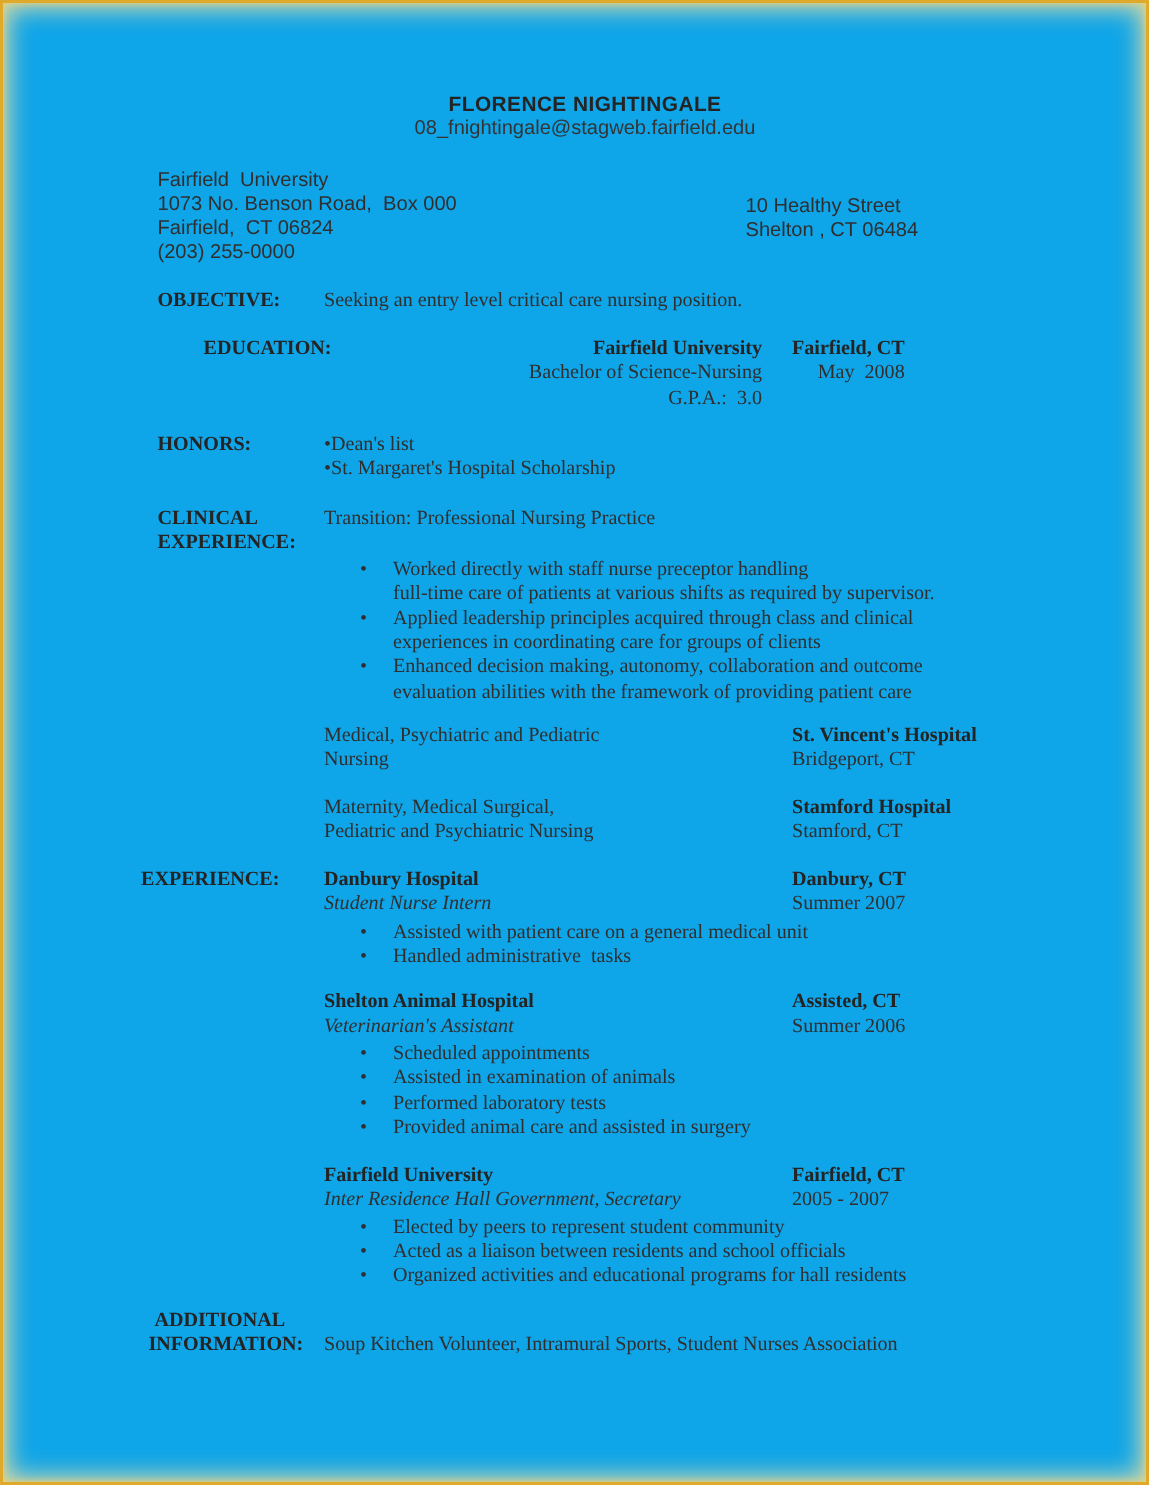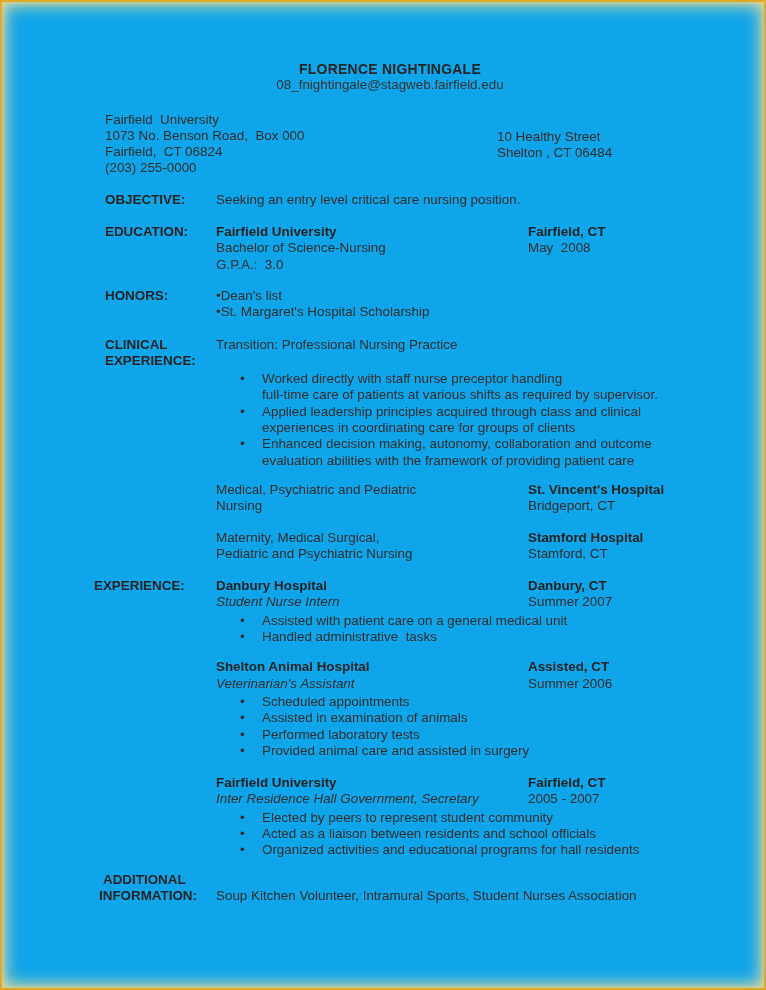--- a/index.html
+++ b/index.html
@@ -34,38 +34,38 @@
 
   .header { margin-left: 105px; width: 570px; text-align: center; }
   .name { font-weight: 700; font-size: 13.9px; letter-spacing: 0.3px; color: #242424; }
   .email { color: #343434; }
 
   .line { white-space: pre-wrap; }
 
   .contact { position: relative; margin-left: 105px; margin-top: 18px; }
   .contact-right { position: absolute; left: 392px; top: 17px; }
 
-  .row { position: relative; margin-left: 105px; }
+  .row { position: relative; margin-left: 105px; font-family: Liberation Serif, serif; }
   .label {
     position: absolute; left: 0; top: 0; width: 116px;
     font-weight: 700; color: #242424; white-space: pre-wrap;
   }
   .main { margin-left: 111px; width: 292px; }
   .main.wide { width: auto; max-width: 560px; }
   .right { position: absolute; left: 412px; top: 0; margin-left: 11px; }
   .org { font-weight: 700; color: #242424; }
   .role { font-style: italic; }
 
   .bullets { margin-left: 135px; }
   .bullet { display: flex; }
   .dot { flex: 0 0 22px; color: #2f2f2f; }
   .txt { white-space: pre-wrap; }
 
   .row-objective  { margin-top: 15px; }
-  .row-education  { margin-top: 16px; }
+  .row-education  { margin-top: 16px; text-align: right; }
   .row-honors     { margin-top: 15px; }
   .row-clinical   { margin-top: 16px; }
   .row-clinical .bullets { margin-top: 18.3px; }
   .row-clinical2  { margin-top: 13px; }
   .row-clinical3  { margin-top: 15px; }
   .row-job1       { margin-top: 16px; }
   .row-job2       { margin-top: 14px; }
   .row-job3       { margin-top: 16px; }
   .row-job1 .bullets, .row-job2 .bullets, .row-job3 .bullets { margin-top: 2px; }
   .row-job1 .label { left: -11px; }

